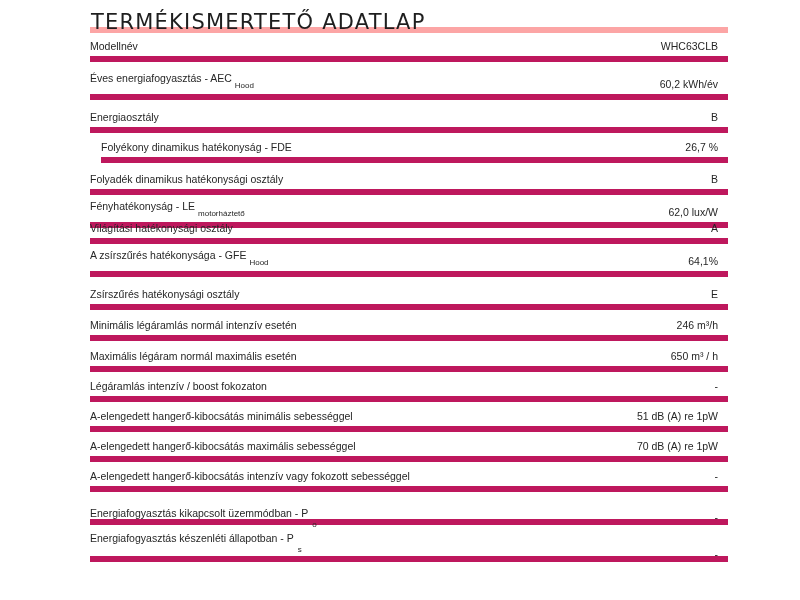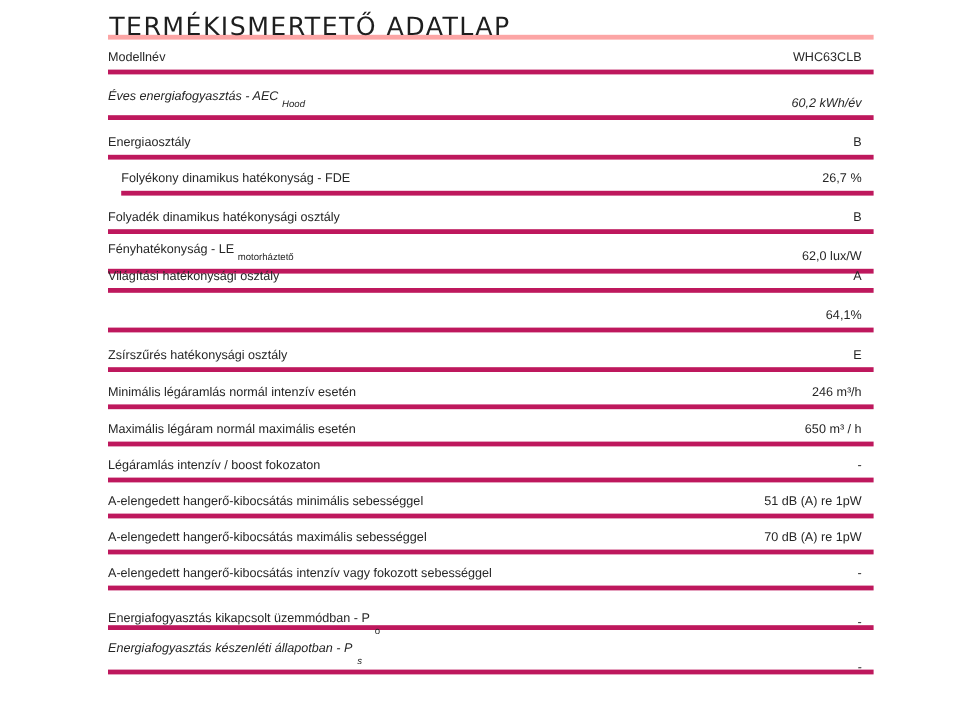--- a/index.html
+++ b/index.html
@@ -22,28 +22,28 @@
       width: 638px;
     }
     .title {
       font-family: "DejaVu Sans", "Liberation Sans", sans-serif;
       font-size: 21px;
       letter-spacing: 1.2px;
       color: #1e1e1e;
       font-weight: normal;
       height: 33px;
       line-height: 44px;
-      border-bottom: 4px solid #fca5a5;
+      border-bottom: 6px solid #fca5a5;
       box-sizing: border-box;
       margin: 0;
       padding-left: 1px;
     }
     .row {
       position: relative;
-      border-bottom: 4px solid #be185d;
+      border-bottom: 6px solid #be185d;
       box-sizing: border-box;
       font-size: 10.5px;
     }
     .label {
       position: absolute;
       left: 0;
       bottom: 4px;
       white-space: nowrap;
       color: #262626;
     }
@@ -67,21 +67,21 @@
 </head>
 <body>
 
 <div class="sheet">
   <h1 class="title">TERMÉKISMERTETŐ ADATLAP</h1>
   <div id="rows">
       <div class="row" style="height: 29px;">
         <span class="label"><span>Modellnév</span></span>
         <span class="value" style="bottom: 4px;">WHC63CLB</span>
       </div>
-      <div class="row" style="height: 38px; font-style: italic;">
+      <div class="row" style="height: 38px;">
         <span class="label" style="bottom: 10px;"><span>Éves energiafogyasztás - AEC</span><span class="sub">Hood</span></span>
         <span class="value" style="bottom: 4px;">60,2 kWh/év</span>
       </div>
       <div class="row" style="height: 33px;">
         <span class="label"><span>Energiaosztály</span></span>
         <span class="value" style="bottom: 4px;">B</span>
       </div>
       <div class="row" style="height: 30px; margin-left: 11px;">
         <span class="label"><span>Folyékony dinamikus hatékonyság - FDE</span></span>
         <span class="value" style="bottom: 4px;">26,7 %</span>
@@ -92,20 +92,21 @@
       </div>
       <div class="row" style="height: 33px;">
         <span class="label" style="bottom: 10px;"><span>Fényhatékonyság - LE</span><span class="sub">motorháztető</span></span>
         <span class="value" style="bottom: 4px;">62,0 lux/W</span>
       </div>
       <div class="row" style="height: 16px;">
         <span class="label"><span>Világítási hatékonysági osztály</span></span>
         <span class="value" style="bottom: 4px;">A</span>
       </div>
       <div class="row" style="height: 33px;">
+        <span class="label" style="bottom: 10px;"><span>A zsírszűrés hatékonysága - GFE</span><span class="sub">Hood</span></span>
         <span class="value" style="bottom: 4px;">64,1%</span>
       </div>
       <div class="row" style="height: 33px;">
         <span class="label"><span>Zsírszűrés hatékonysági osztály</span></span>
         <span class="value" style="bottom: 4px;">E</span>
       </div>
       <div class="row" style="height: 31px;">
         <span class="label"><span>Minimális légáramlás normál intenzív esetén</span></span>
         <span class="value" style="bottom: 4px;">246 m³/h</span>
       </div>
@@ -126,18 +127,18 @@
         <span class="value" style="bottom: 4px;">70 dB (A) re 1pW</span>
       </div>
       <div class="row" style="height: 30px;">
         <span class="label"><span>A-elengedett hangerő-kibocsátás intenzív vagy fokozott sebességgel</span></span>
         <span class="value" style="bottom: 4px;">-</span>
       </div>
       <div class="row" style="height: 33px;">
         <span class="label" style="bottom: 0;"><span>Energiafogyasztás kikapcsolt üzemmódban - P</span><span class="sub low">o</span></span>
         <span class="value" style="bottom: -4px;">-</span>
       </div>
-      <div class="row" style="height: 37px; font-style: italic;">
+      <div class="row" style="height: 37px;">
         <span class="label" style="bottom: 12px;"><span>Energiafogyasztás készenléti állapotban - P</span><span class="sub low">s</span></span>
         <span class="value" style="bottom: -4px;">-</span>
       </div>
     </div>
 </div>
 
 </body></html>

